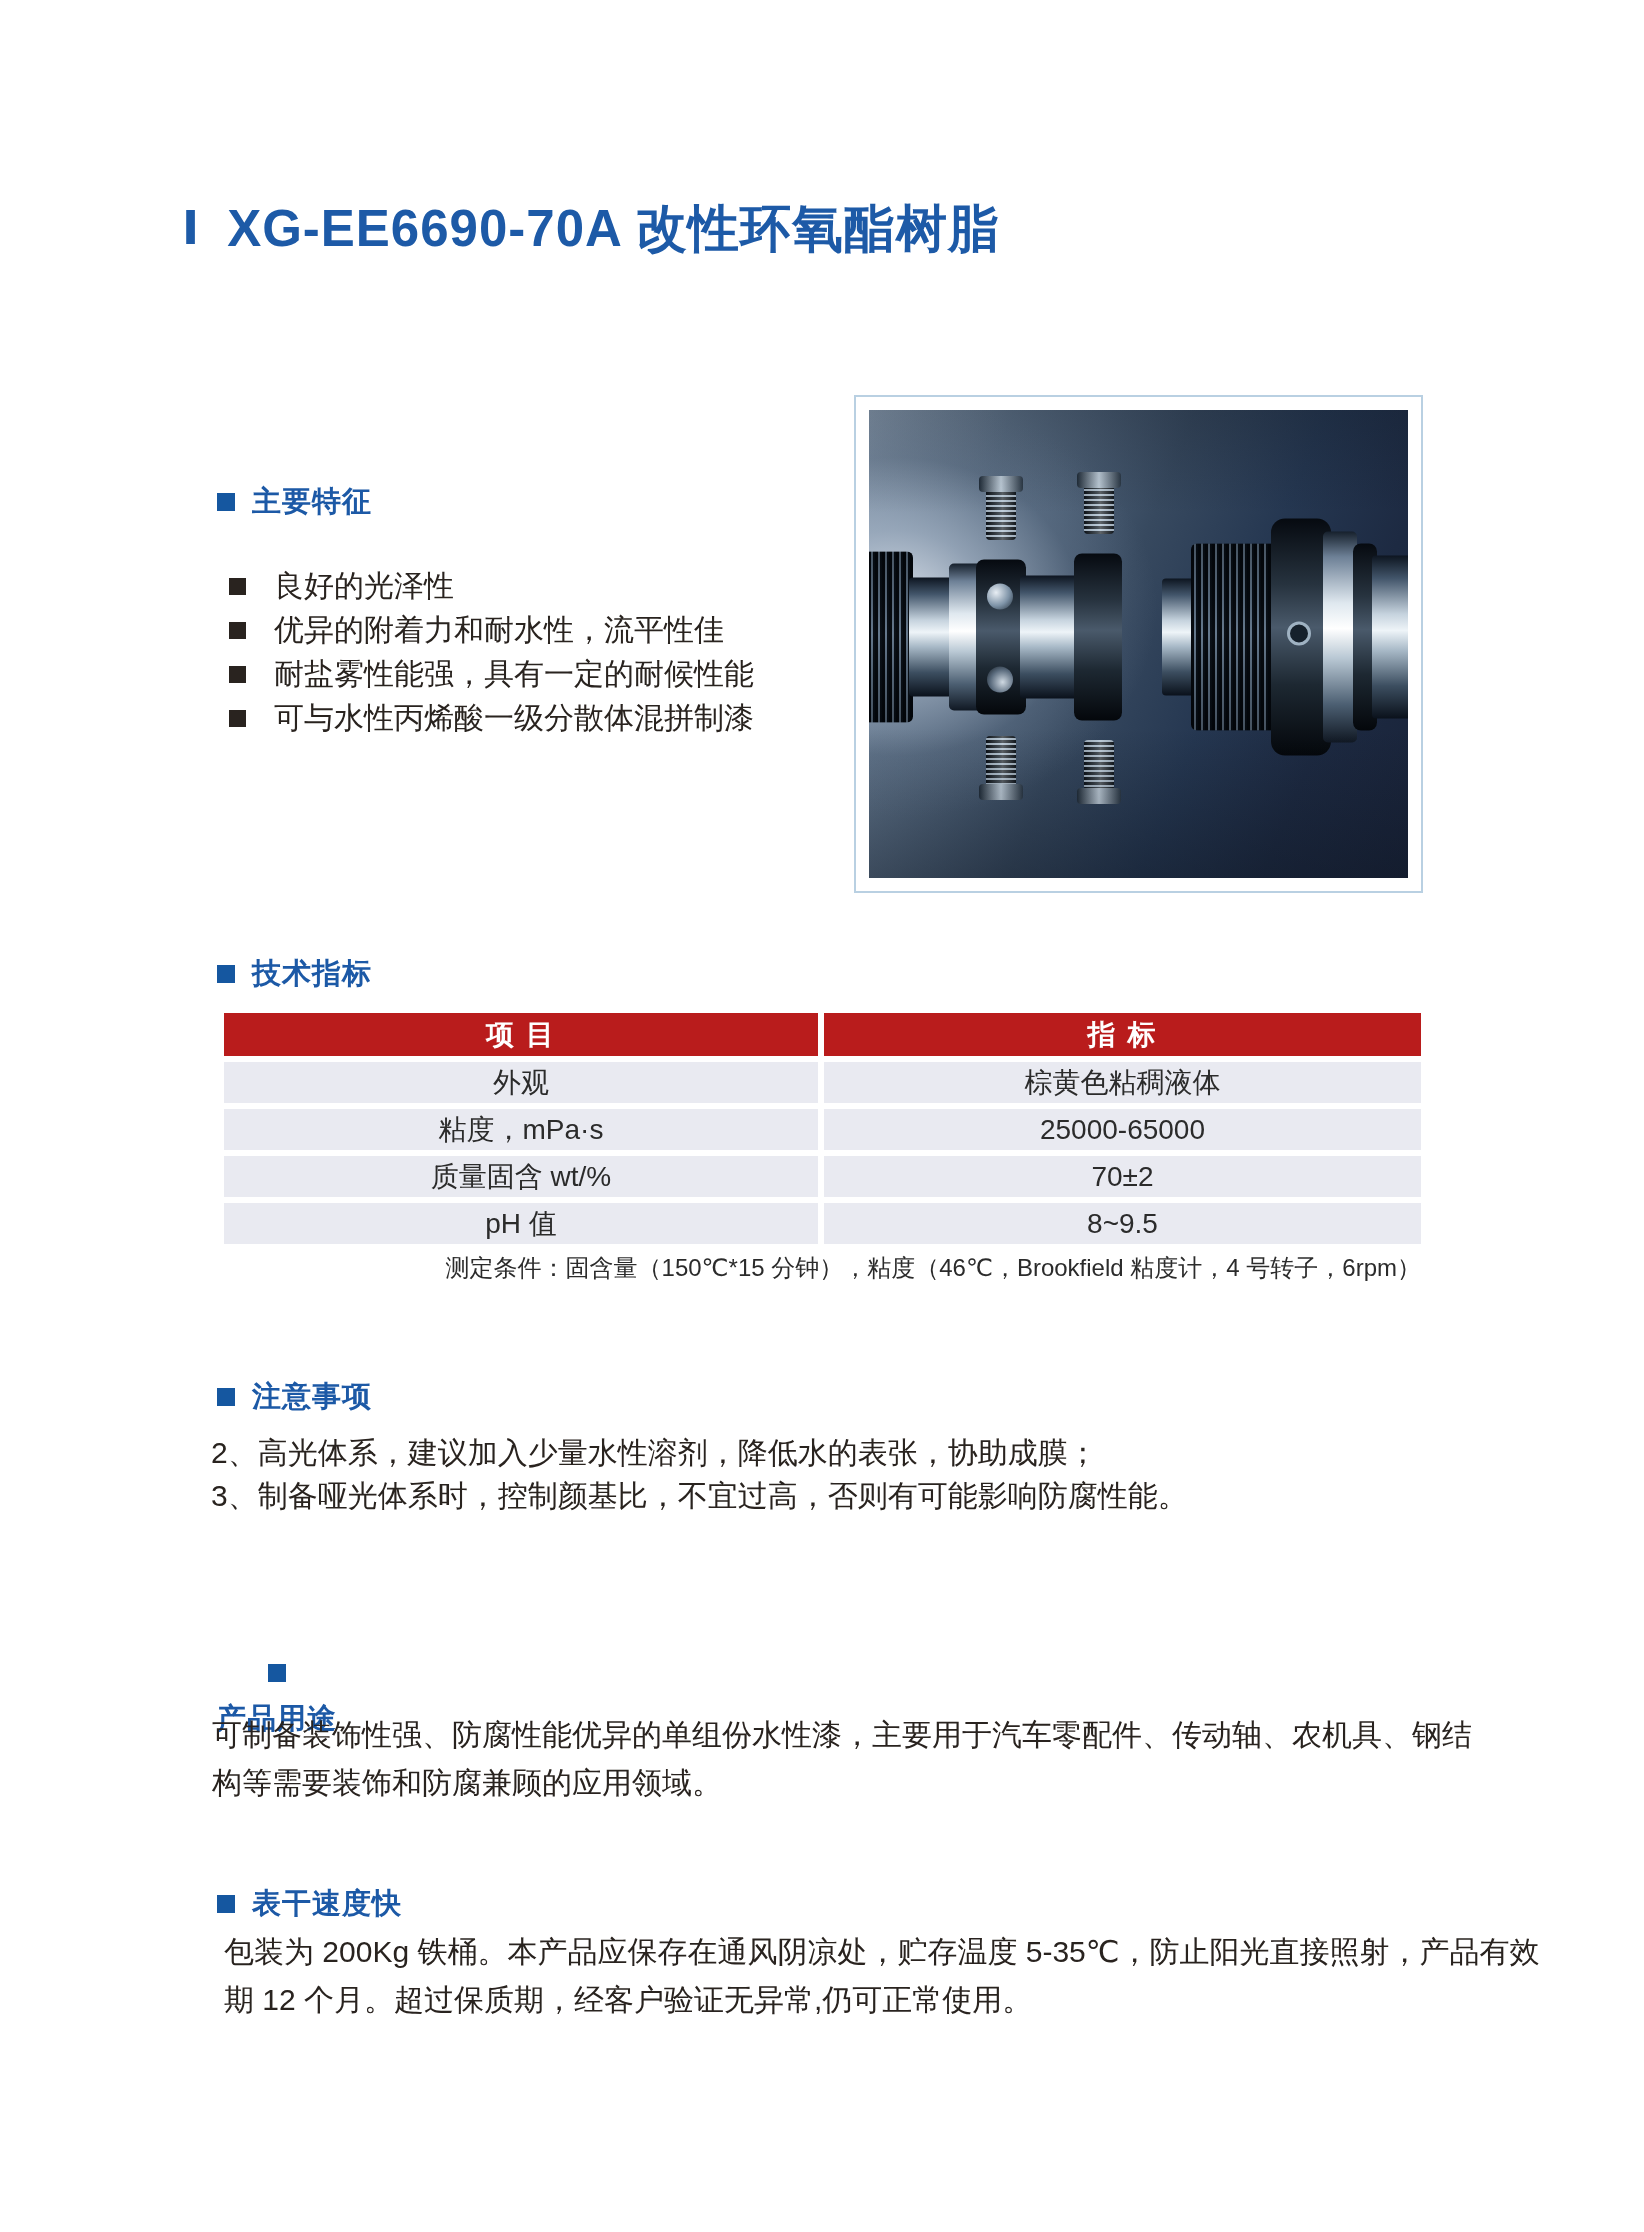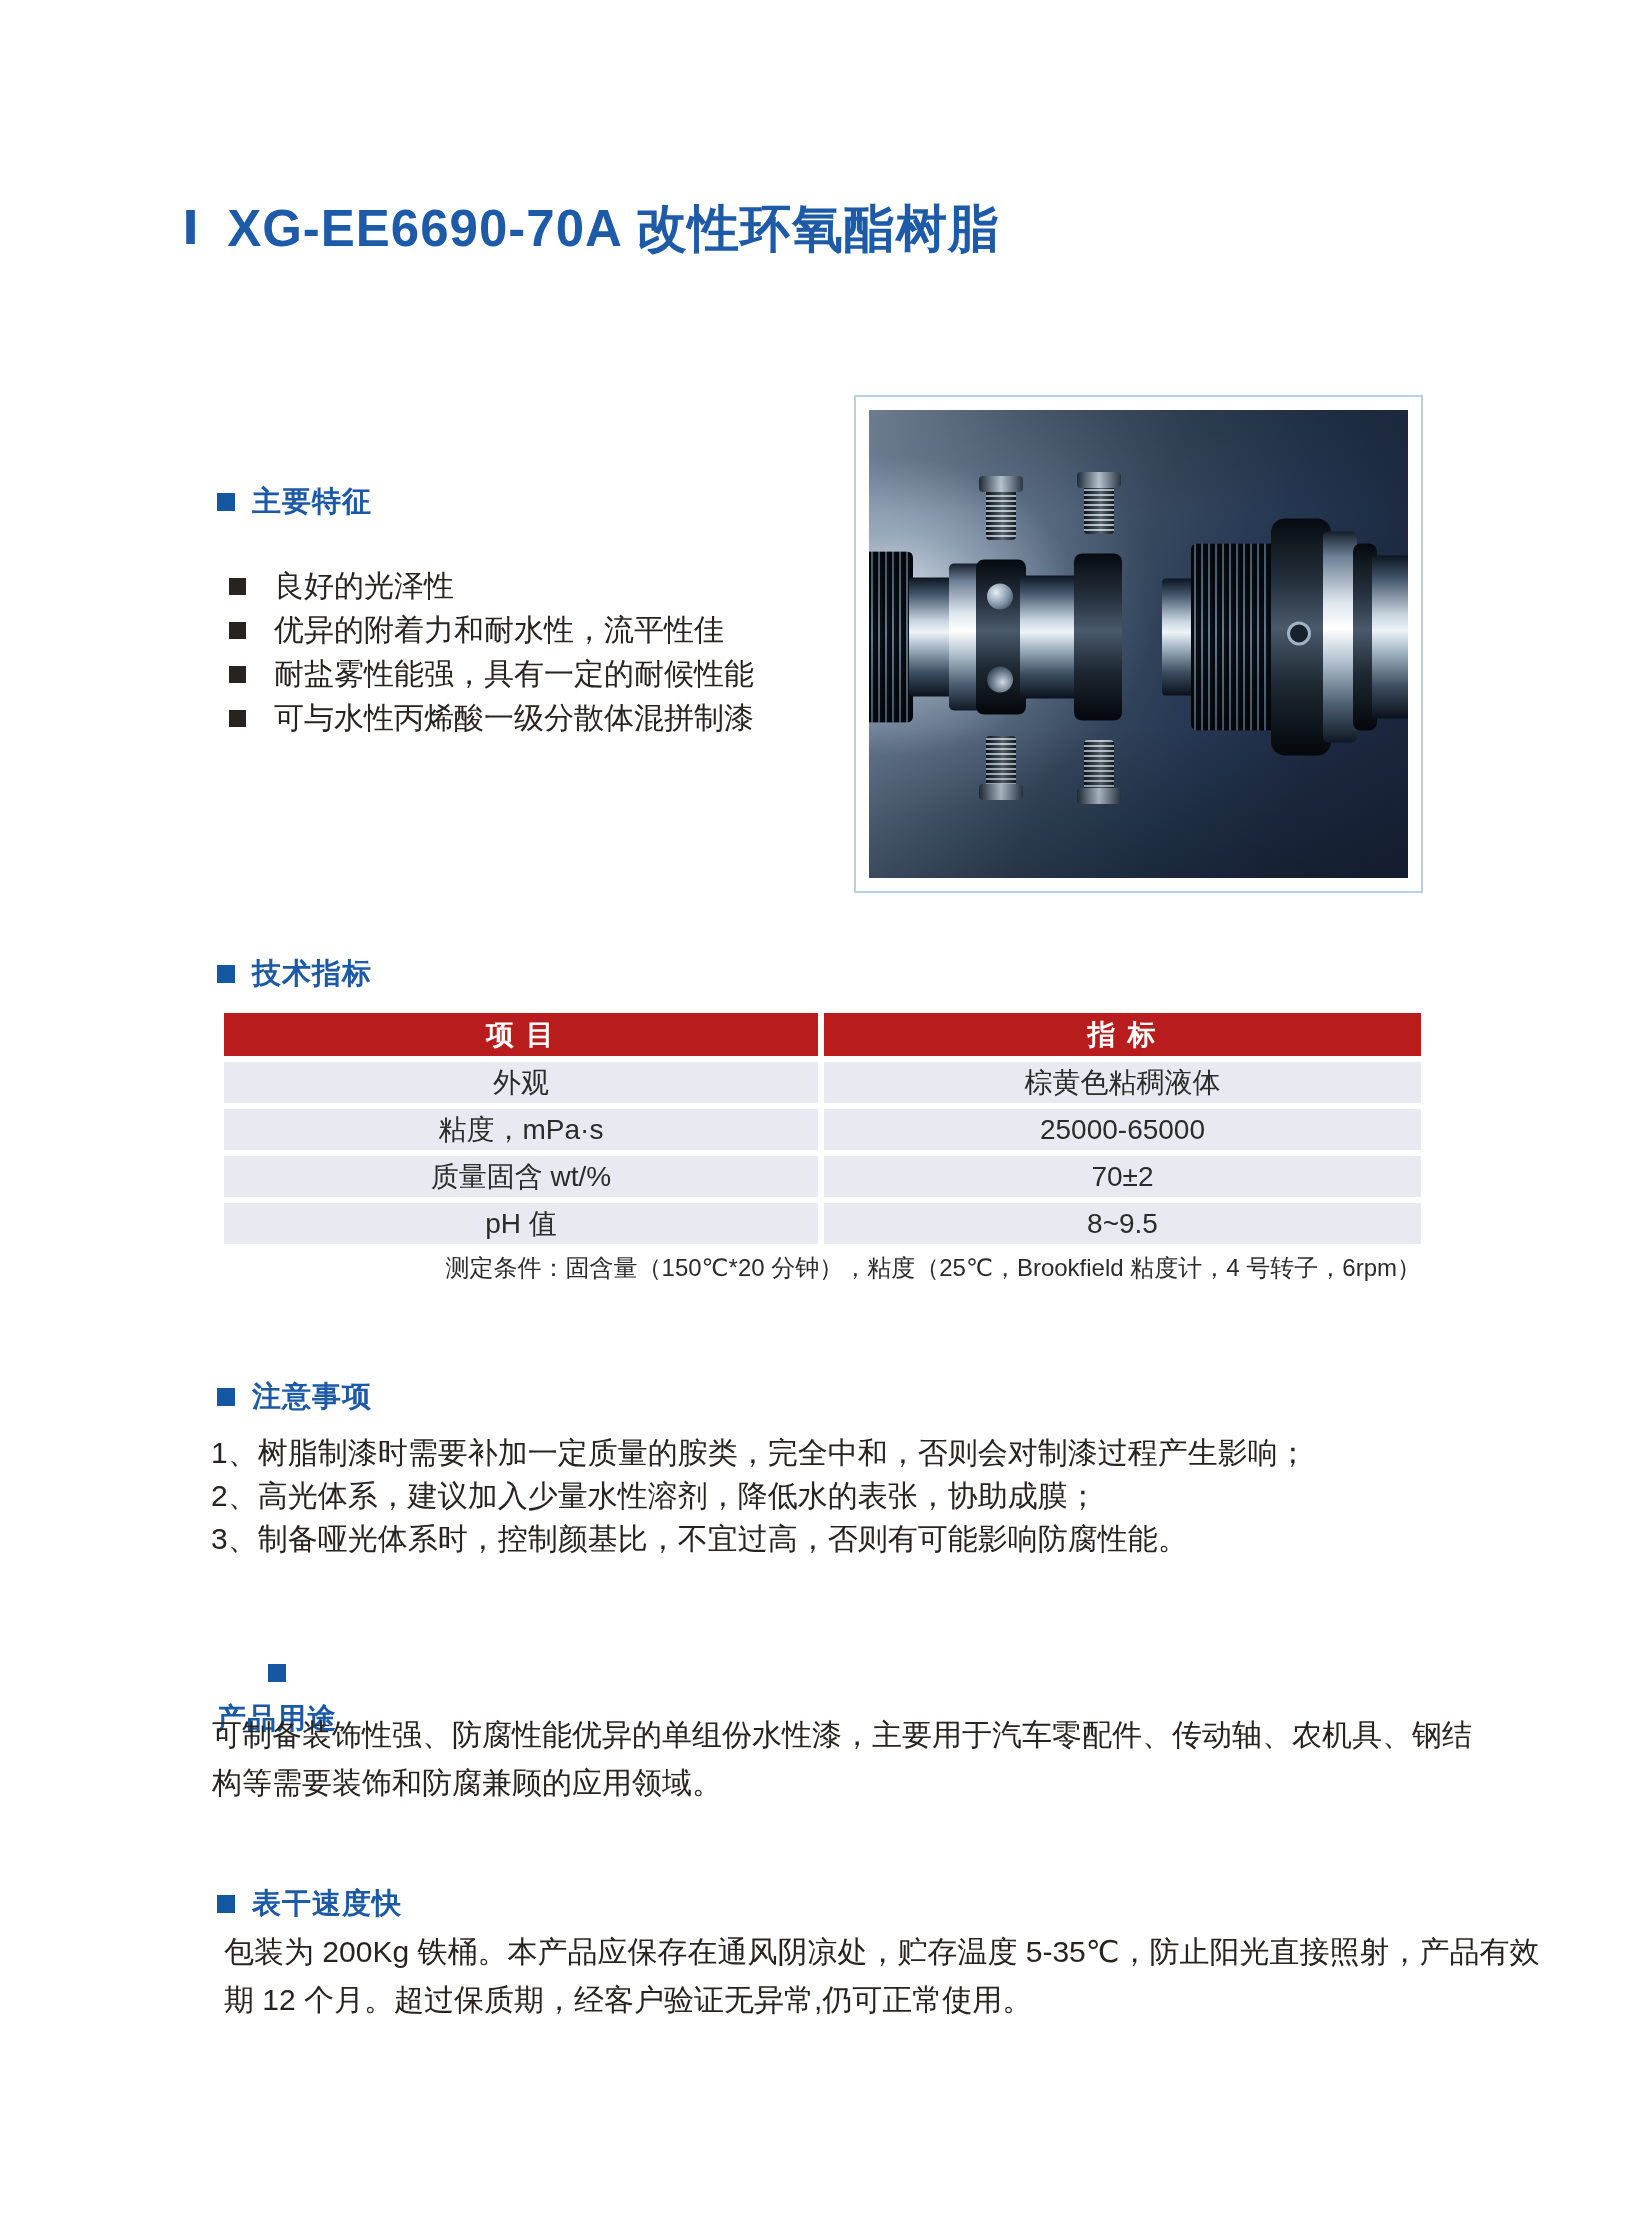--- a/index.html
+++ b/index.html
@@ -146,28 +146,27 @@
     <div class="th">指 标</div>
     <div class="td">外观</div>
     <div class="td">棕黄色粘稠液体</div>
     <div class="td">粘度，mPa·s</div>
     <div class="td">25000-65000</div>
     <div class="td">质量固含 wt/%</div>
     <div class="td">70±2</div>
     <div class="td">pH 值</div>
     <div class="td">8~9.5</div>
   </div>
-  <div class="spec-note">测定条件：固含量（150℃*20 分钟），粘度（25℃，Brookfield 粘度计，4 号转子，6rpm）</div>
+  <div class="spec-note">测定条件：固含量（150℃*15 分钟），粘度（46℃，Brookfield 粘度计，4 号转子，6rpm）</div>
 
   <div class="sec-head" style="left:217px;top:1377px;">
     <span class="sq"></span>
     <span class="lbl">注意事项</span>
   </div>
   <ul class="numlist">
-    <li>1、树脂制漆时需要补加一定质量的胺类，完全中和，否则会对制漆过程产生影响；</li>
     <li>2、高光体系，建议加入少量水性溶剂，降低水的表张，协助成膜；</li>
     <li>3、制备哑光体系时，控制颜基比，不宜过高，否则有可能影响防腐性能。</li>
   </ul>
 
   <div class="sec-head" style="left:217px;top:1664px;flex-direction:column;">
     <span class="sq"></span>
     <span class="lbl">产品用途</span>
   </div>
   <p class="body-text usage-text" style="margin:0;">可制备装饰性强、防腐性能优异的单组份水性漆，主要用于汽车零配件、传动轴、农机具、钢结构等需要装饰和防腐兼顾的应用领域。</p>
 

